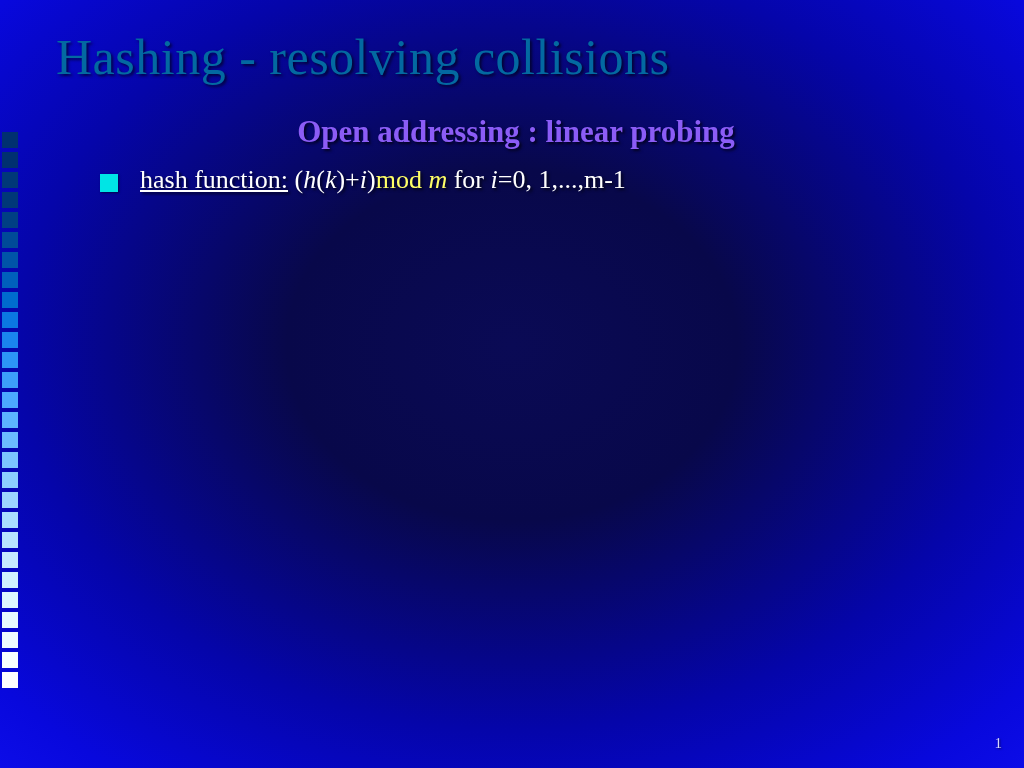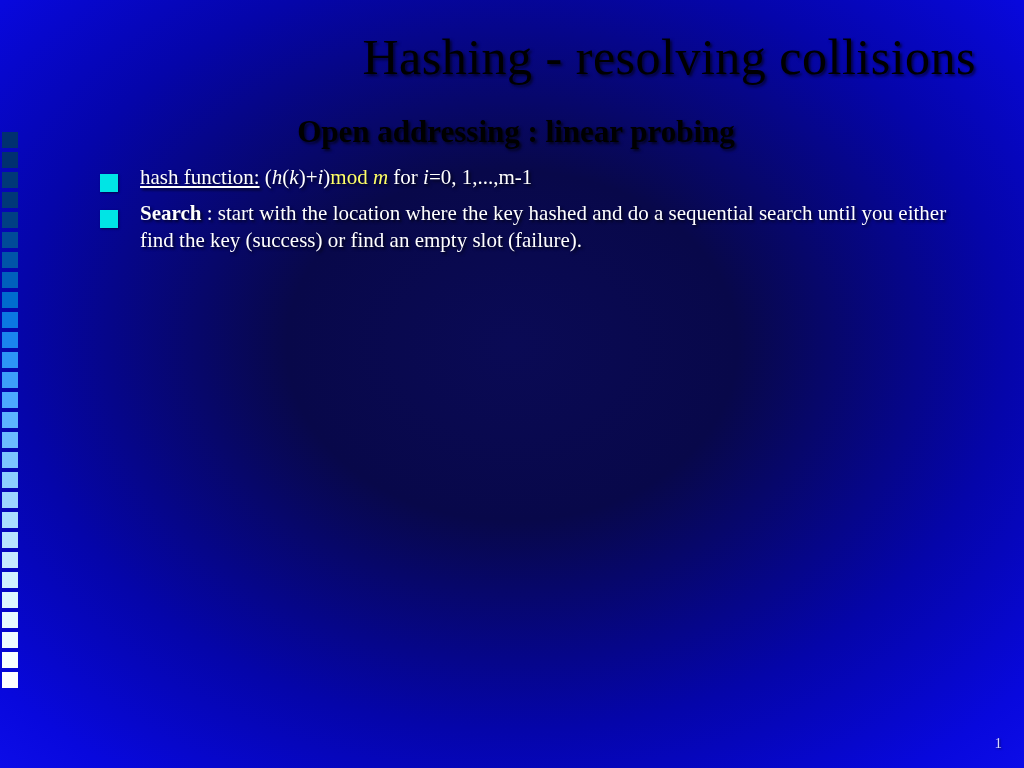--- a/index.html
+++ b/index.html
@@ -22,44 +22,44 @@
     height: 16px;
     margin-bottom: 4px;
     margin-left: 2px;
   }
   .slide {
     position: absolute;
     left: 0; top: 0; width: 1024px; height: 768px;
     padding: 28px 48px 20px 56px;
   }
   .title {
-    text-align: right;
+    text-align: left;
     font-size: 50px;
-    color: #000000;
+    color: #0369a1;
     font-weight: normal;
     letter-spacing: 0.5px;
     margin-bottom: 28px;
     text-shadow: 2px 2px 3px rgba(0,0,0,0.6);
   }
   .subtitle {
     text-align: center;
     font-size: 31px;
     font-weight: bold;
-    color: #000000;
+    color: #8b5cf6;
     margin-bottom: 14px;
     text-shadow: 2px 2px 3px rgba(0,0,0,0.7);
   }
   .bullets {
     list-style: none;
     padding-left: 44px;
   }
   .bullets li {
     position: relative;
     color: #ffffff;
-    font-size: 21px;
+    font-size: 26px;
     line-height: 1.26;
     margin-bottom: 10px;
     text-shadow: 2px 2px 3px rgba(0,0,0,0.7);
     padding-left: 40px;
   }
   .bullets li::before {
     content: "";
     position: absolute;
     left: 0;
     top: 10px;
@@ -119,21 +119,18 @@
   <h1 class="title">Hashing - resolving collisions</h1>
   <div class="subtitle">Open addressing : linear probing</div>
 
   <ul class="bullets">
 
     <li>
       <span class="underline">hash function:</span><span> (</span><span class="italic">h</span><span>(</span><span class="italic">k</span><span>)</span><span>+</span><span class="italic">i</span><span>)</span><span class="yellow">mod </span><span class="italic yellow">m</span><span> for </span><span class="italic">i</span><span>=0, 1,...,m-1</span>
     </li>
 
 
-    <li>
-      <span class="bold">Search</span><span> : start with the location where the key hashed and do a sequential search until you either find the key (success) or find an empty slot (failure).</span>
-    </li>
 
 
   </ul>
 
   <div class="pagenum">1</div>
 </div>
 
 </body></html>

